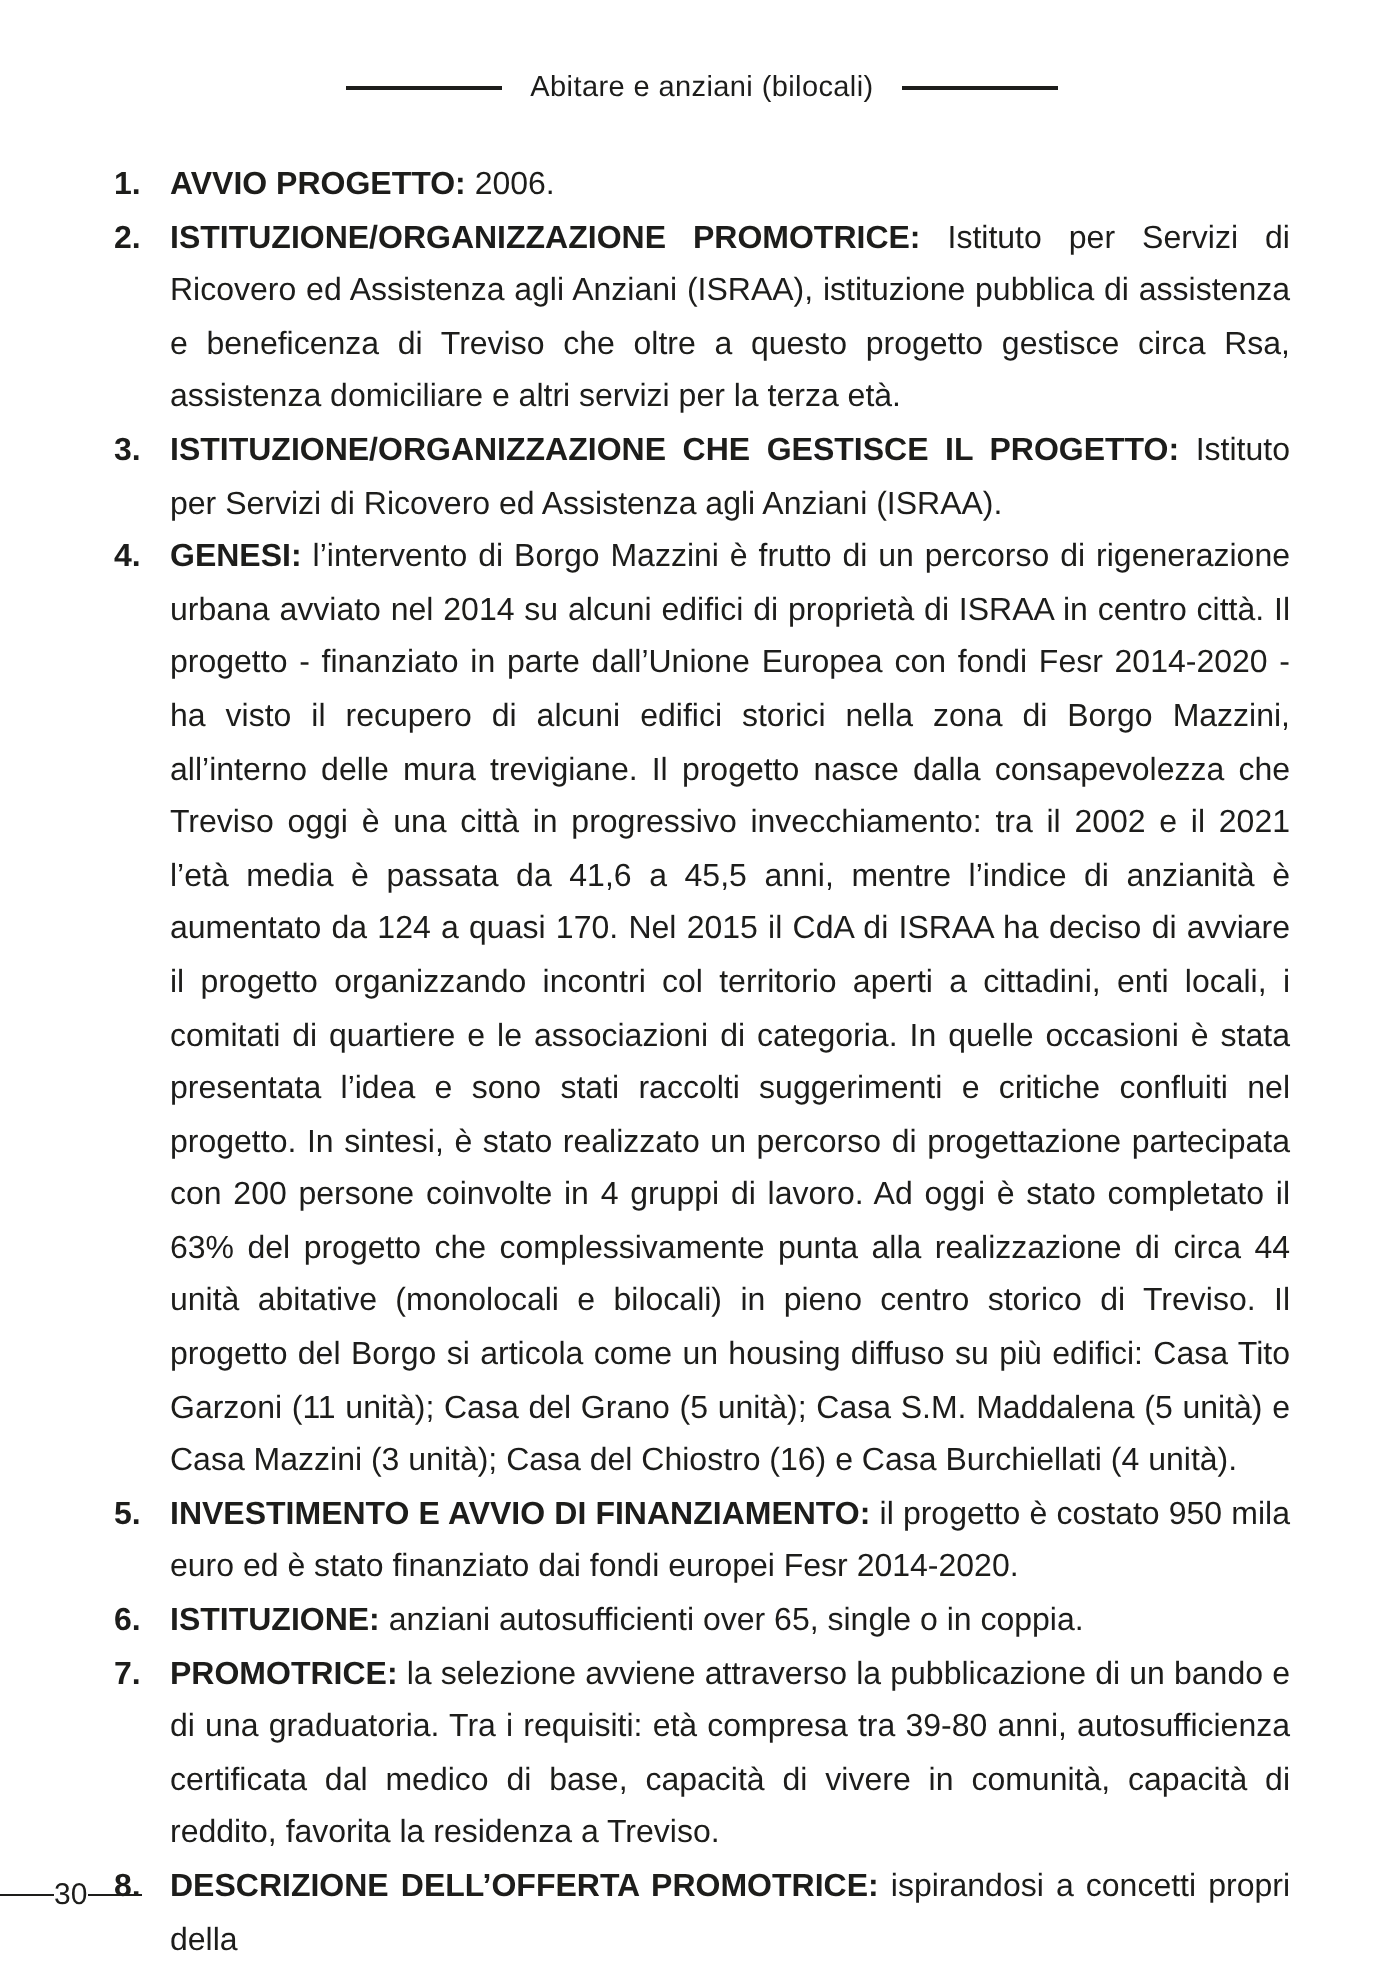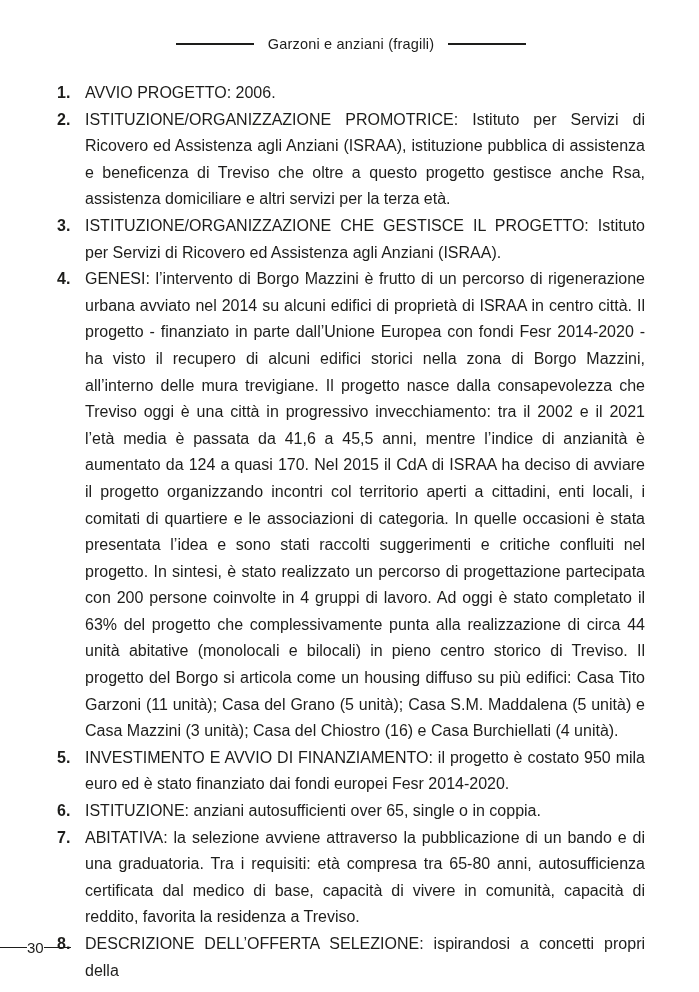--- a/index.html
+++ b/index.html
@@ -40,52 +40,52 @@
   .num {
     flex: 0 0 28px;
     width: 28px;
     font-weight: 700;
   }
   .body {
     margin: 0;
     flex: 1;
     text-align: justify;
   }
-  .label { font-weight: 400; }
+  .label { font-weight: 700; }
   .footer {
     position: absolute;
     left: 0; bottom: 36px;
     width: 100%;
     display: flex;
     align-items: center;
     font-size: 15px;
   }
   .footer .rule { width: 27px; }
 </style>
 </head>
 <body>
 
 <div class="page">
 
   <div class="running-header">
     <span class="rule"></span>
-    <span>Garzoni e anziani (fragili)</span>
+    <span>Abitare e anziani (bilocali)</span>
     <span class="rule"></span>
   </div>
 
   <ol class="list">
 
     <li class="item">
       <span class="num">1.</span>
       <p class="body"><b class="label">AVVIO PROGETTO:</b> <span>2006.</span></p>
     </li>
 
     <li class="item">
       <span class="num">2.</span>
-      <p class="body"><b class="label">ISTITUZIONE/ORGANIZZAZIONE PROMOTRICE:</b> <span>Istituto per Servizi di Ricovero ed Assistenza agli Anziani (ISRAA), istituzione pubblica di assistenza e beneficenza di Treviso che oltre a questo progetto gestisce anche Rsa, assistenza domiciliare e altri servizi per la terza età.</span></p>
+      <p class="body"><b class="label">ISTITUZIONE/ORGANIZZAZIONE PROMOTRICE:</b> <span>Istituto per Servizi di Ricovero ed Assistenza agli Anziani (ISRAA), istituzione pubblica di assistenza e beneficenza di Treviso che oltre a questo progetto gestisce circa Rsa, assistenza domiciliare e altri servizi per la terza età.</span></p>
     </li>
 
     <li class="item">
       <span class="num">3.</span>
       <p class="body"><b class="label">ISTITUZIONE/ORGANIZZAZIONE CHE GESTISCE IL PROGETTO:</b> <span>Istituto per Servizi di Ricovero ed Assistenza agli Anziani (ISRAA).</span></p>
     </li>
 
     <li class="item">
       <span class="num">4.</span>
       <p class="body"><b class="label">GENESI:</b> <span>l’intervento di Borgo Mazzini è frutto di un percorso di rigenerazione urbana avviato nel 2014 su alcuni edifici di proprietà di ISRAA in centro città. Il progetto - finanziato in parte dall’Unione Europea con fondi Fesr 2014-2020 - ha visto il recupero di alcuni edifici storici nella zona di Borgo Mazzini, all’interno delle mura trevigiane. Il progetto nasce dalla consapevolezza che Treviso oggi è una città in progressivo invecchiamento: tra il 2002 e il 2021 l’età media è passata da 41,6 a 45,5 anni, mentre l’indice di anzianità è aumentato da 124 a quasi 170. Nel 2015 il CdA di ISRAA ha deciso di avviare il progetto organizzando incontri col territorio aperti a cittadini, enti locali, i comitati di quartiere e le associazioni di categoria. In quelle occasioni è stata presentata l’idea e sono stati raccolti suggerimenti e critiche confluiti nel progetto. In sintesi, è stato realizzato un percorso di progettazione partecipata con 200 persone coinvolte in 4 gruppi di lavoro. Ad oggi è stato completato il 63% del progetto che complessivamente punta alla realizzazione di circa 44 unità abitative (monolocali e bilocali) in pieno centro storico di Treviso. Il progetto del Borgo si articola come un housing diffuso su più edifici: Casa Tito Garzoni (11 unità); Casa del Grano (5 unità); Casa S.M. Maddalena (5 unità) e Casa Mazzini (3 unità); Casa del Chiostro (16) e Casa Burchiellati (4 unità).</span></p>
@@ -96,26 +96,26 @@
       <p class="body"><b class="label">INVESTIMENTO E AVVIO DI FINANZIAMENTO:</b> <span>il progetto è costato 950 mila euro ed è stato finanziato dai fondi europei Fesr 2014-2020.</span></p>
     </li>
 
     <li class="item">
       <span class="num">6.</span>
       <p class="body"><b class="label">ISTITUZIONE:</b> <span>anziani autosufficienti over 65, single o in coppia.</span></p>
     </li>
 
     <li class="item">
       <span class="num">7.</span>
-      <p class="body"><b class="label">ABITATIVA:</b> <span>la selezione avviene attraverso la pubblicazione di un bando e di una graduatoria. Tra i requisiti: età compresa tra 65-80 anni, autosufficienza certificata dal medico di base, capacità di vivere in comunità, capacità di reddito, favorita la residenza a Treviso.</span></p>
+      <p class="body"><b class="label">PROMOTRICE:</b> <span>la selezione avviene attraverso la pubblicazione di un bando e di una graduatoria. Tra i requisiti: età compresa tra 39-80 anni, autosufficienza certificata dal medico di base, capacità di vivere in comunità, capacità di reddito, favorita la residenza a Treviso.</span></p>
     </li>
 
     <li class="item">
       <span class="num">8.</span>
-      <p class="body"><b class="label">DESCRIZIONE DELL’OFFERTA SELEZIONE:</b> <span>ispirandosi a concetti propri della</span></p>
+      <p class="body"><b class="label">DESCRIZIONE DELL’OFFERTA PROMOTRICE:</b> <span>ispirandosi a concetti propri della</span></p>
     </li>
 
   </ol>
 
 </div>
 
 <div class="footer">
   <span class="rule"></span>
   <span>30</span>
   <span class="rule"></span>

